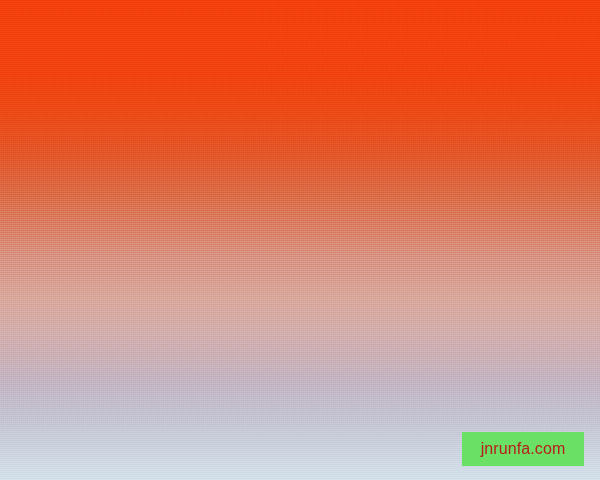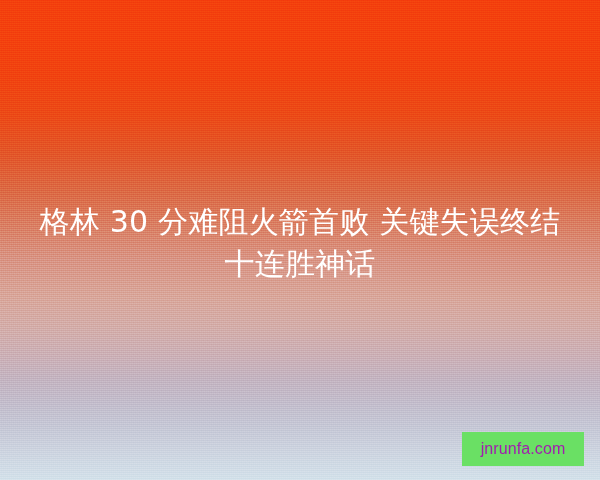--- a/index.html
+++ b/index.html
@@ -84,33 +84,32 @@
     position: absolute;
     left: 462px;
     top: 432px;
     width: 122px;
     height: 34px;
     box-sizing: border-box;
     display: flex;
     align-items: center;
     justify-content: center;
     background: #6ae064;
-    color: #a21caf;
+    color: #b91c1c;
     font-size: 16px;
     line-height: 1;
     letter-spacing: 0.1px;
     font-family: "Liberation Sans", "DejaVu Sans", sans-serif;
   }
 </style>
 </head>
 <body>
 
 <div id="banner">
 
   <div id="grain"></div>
 
-  <h1 id="headline">格林 30 分难阻火箭首败 关键失误终结十连胜神话</h1>
 
   <div id="watermark-badge">
     <span>jnrunfa.com</span>
   </div>
 
 </div>
 
 </body></html>

